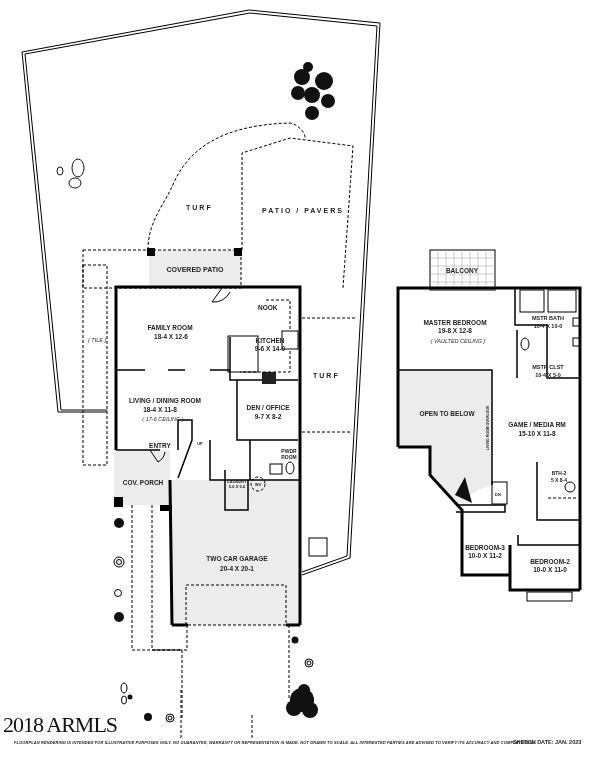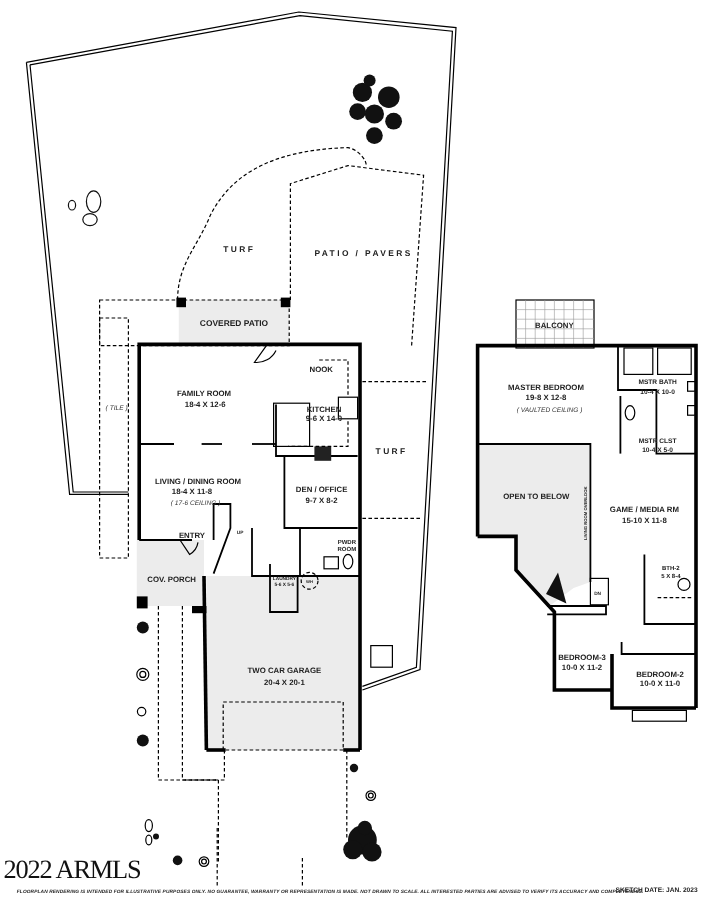--- a/index.html
+++ b/index.html
@@ -215,15 +215,15 @@
   <text class="lbl lbl-sm" x="537" y="436" text-anchor="middle">15-10  X  11-8</text>
   <text class="lbl" style="font-size:5px" x="559" y="475" text-anchor="middle">BTH-2</text>
   <text class="lbl" style="font-size:5px" x="559" y="482" text-anchor="middle">5 X 8-4</text>
   <text class="lbl" style="font-size:4px" x="498" y="496" text-anchor="middle">DN</text>
   <text class="lbl lbl-sm" x="485" y="550" text-anchor="middle">BEDROOM-3</text>
   <text class="lbl lbl-sm" x="485" y="558" text-anchor="middle">10-0  X  11-2</text>
   <text class="lbl lbl-sm" x="550" y="564" text-anchor="middle">BEDROOM-2</text>
   <text class="lbl lbl-sm" x="550" y="572" text-anchor="middle">10-0  X  11-0</text>
 </svg>
 
-<div class="watermark">2022 ARMLS</div>
+<div class="watermark">2018 ARMLS</div>
 <div class="footer-note">FLOORPLAN RENDERING IS INTENDED FOR ILLUSTRATIVE PURPOSES ONLY.  NO GUARANTEE, WARRANTY OR REPRESENTATION IS MADE.  NOT DRAWN TO SCALE.  ALL INTERESTED PARTIES ARE ADVISED TO VERIFY ITS ACCURACY AND COMPLETENESS.</div>
 <div class="sketch-date">SKETCH DATE:  JAN. 2023</div>
 
 </body></html>

